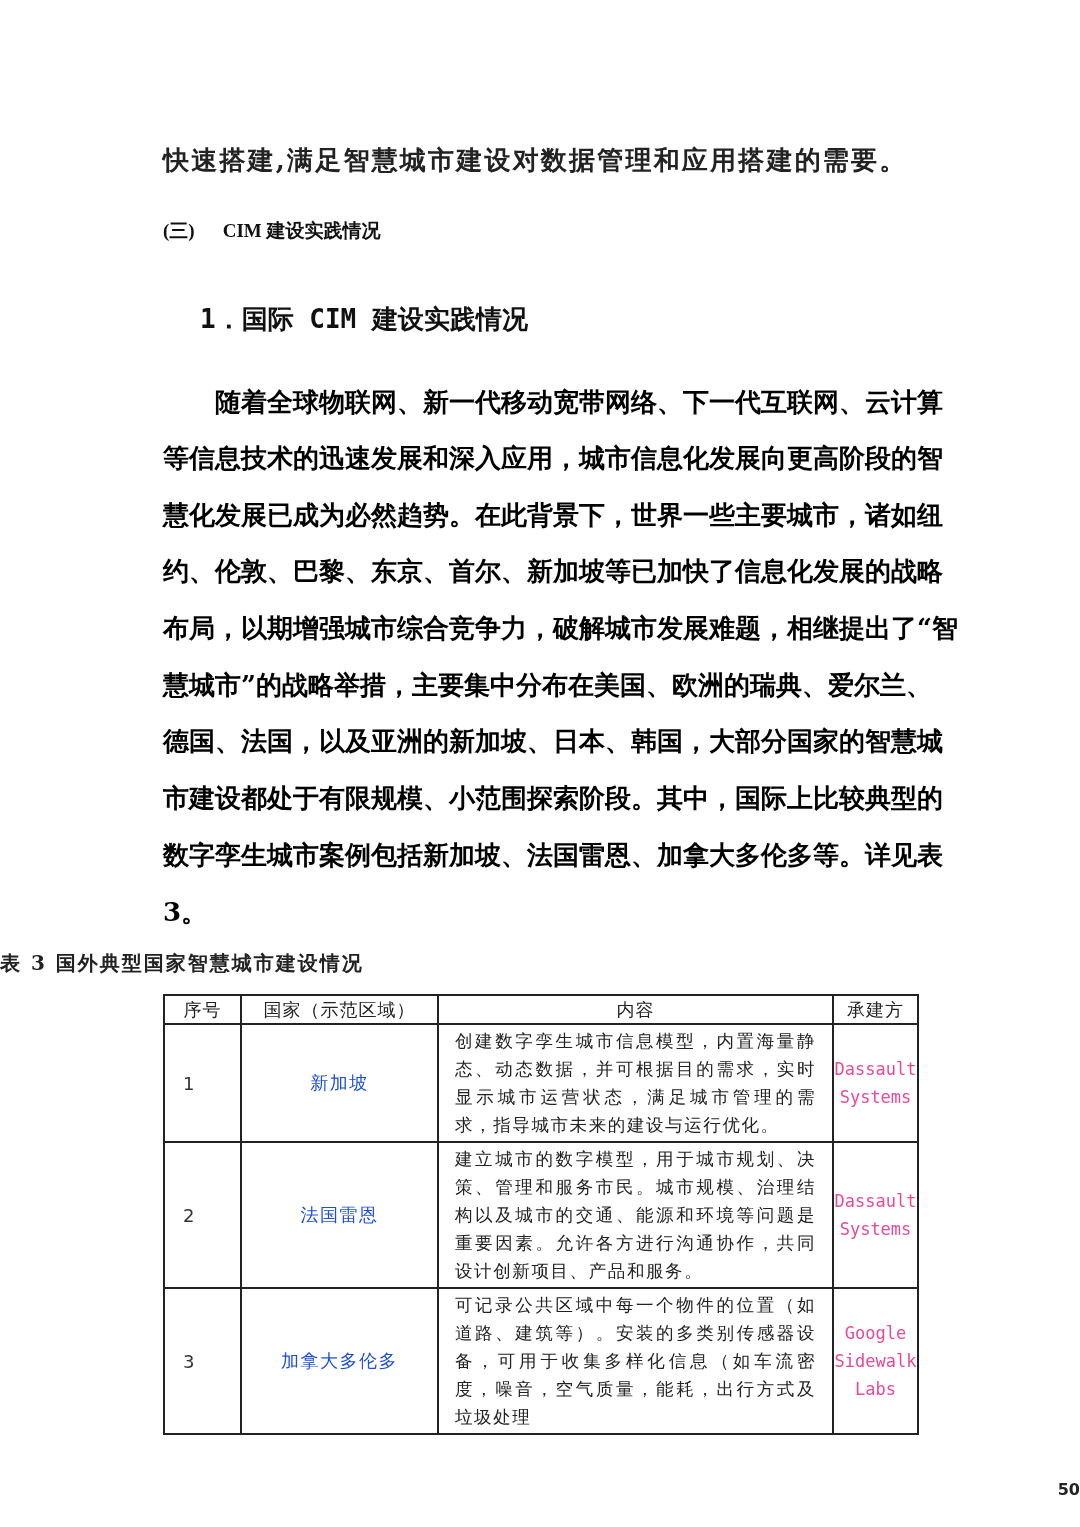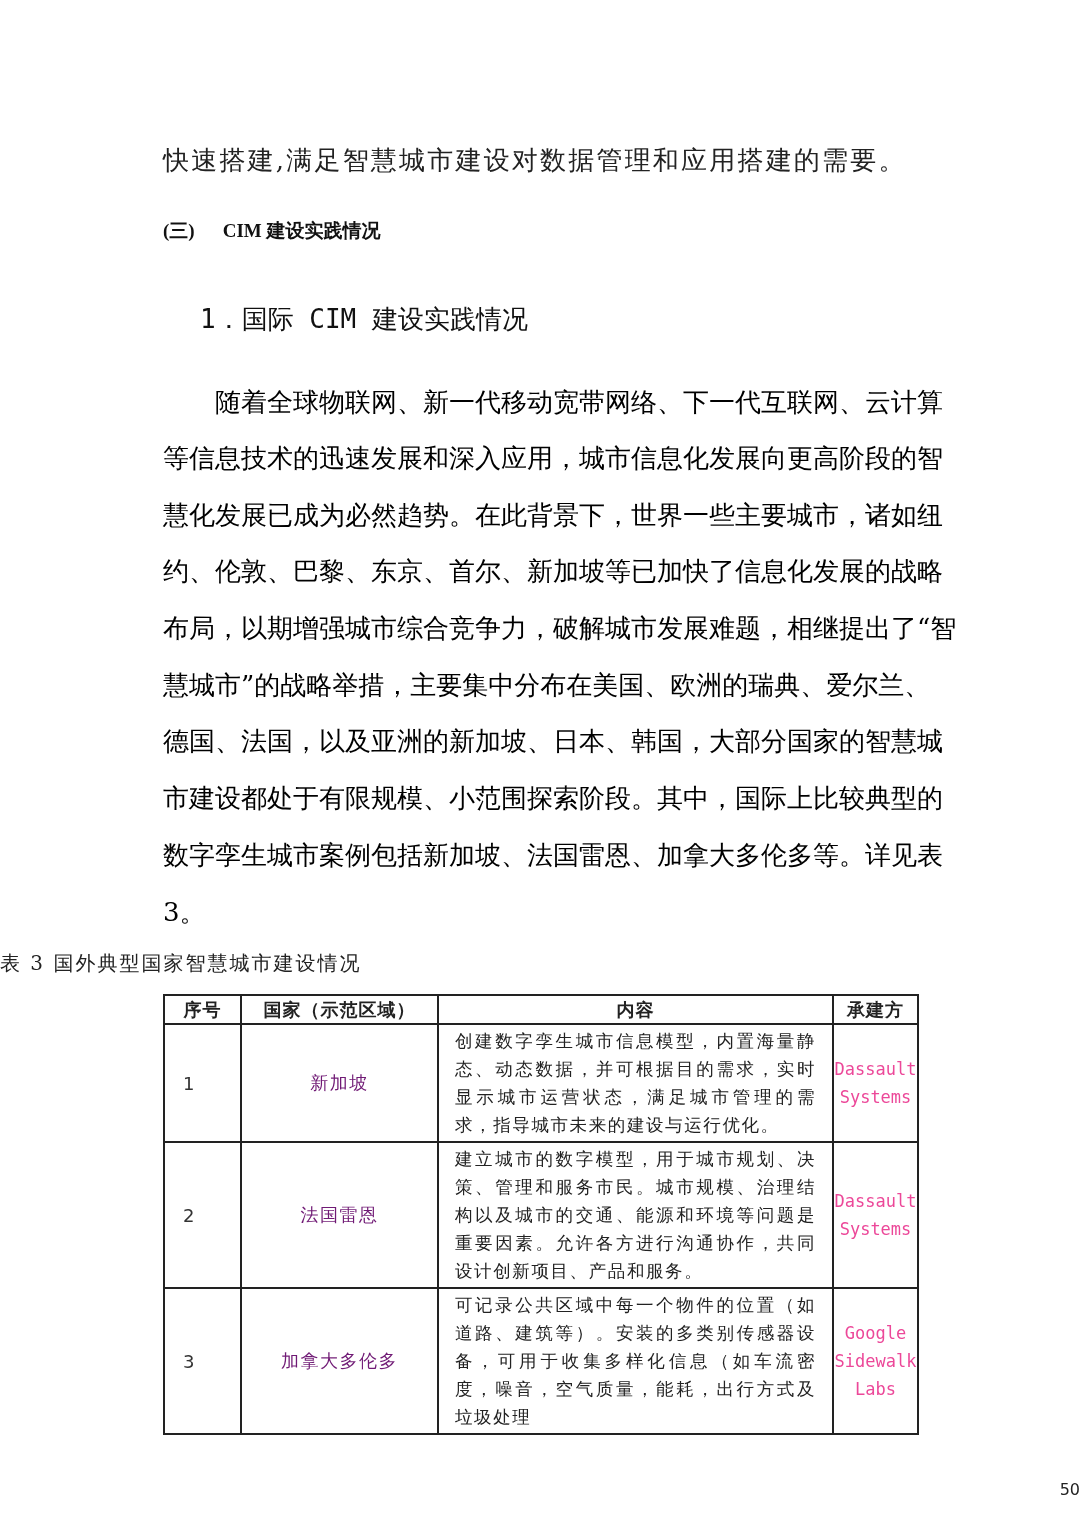--- a/index.html
+++ b/index.html
@@ -8,21 +8,21 @@
       background: #ffffff;
     }
     body {
       width: 1080px;
       height: 1527px;
       position: relative;
       overflow: hidden;
       color: #1a1a1a;
       font-family: "DejaVu Serif", "Liberation Serif", serif;
     }
-    .abs { position: absolute; }
+    .abs { position: absolute; font-weight: bold; }
 
     .line-text {
       font-size: 26px;
       letter-spacing: 2.2px;
       white-space: nowrap;
       color: #222;
     }
     .section-heading {
       left: 163px;
       top: 218px;
@@ -76,21 +76,21 @@
     }
     table.data-table th,
     table.data-table td {
       border: 2px solid #222;
       padding: 0;
       vertical-align: middle;
       text-align: center;
     }
     table.data-table th {
       height: 27px;
-      font-weight: bold;
+      font-weight: normal;
       font-size: 18px;
       letter-spacing: 1px;
       margin-top: 28px;
     }
     table.data-table td.content {
       text-align: justify;
       padding: 2px 16px;
       line-height: 28px;
       letter-spacing: 1.6px;
       font-size: 17.5px;
@@ -104,21 +104,21 @@
     table.data-table td.seq {
       font-family: "DejaVu Sans", "Liberation Sans", sans-serif;
       font-size: 18px;
       color: #333;
       text-align: left;
       padding-left: 18px;
     }
     table.data-table td.region {
       font-size: 18px;
       letter-spacing: 1.5px;
-      color: #701a75;
+      color: #1d4ed8;
     }
     .builder-line { display: block; }
 
     .page-number {
       left: 0;
       width: 1080px;
       top: 1480px;
       text-align: right;
       font-size: 16px;
       font-family: "DejaVu Sans", "Liberation Sans", sans-serif;

